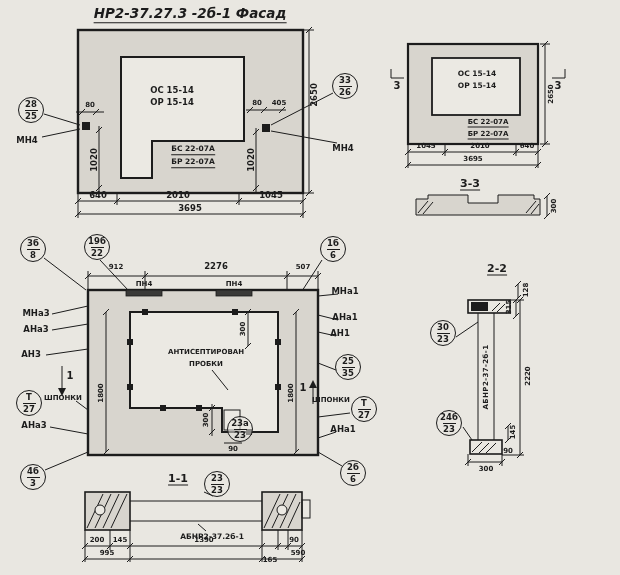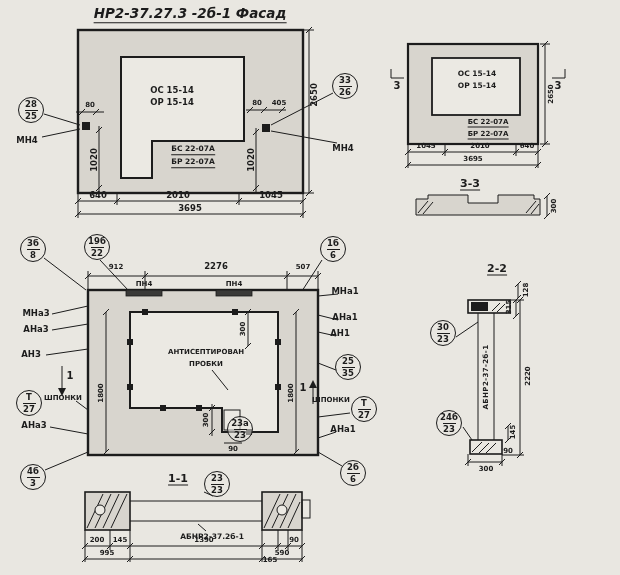--- a/index.html
+++ b/index.html
@@ -354,21 +354,21 @@
     <span>23</span>
     <span class="bot">23</span>
   </div>
   <span class="t small" style="left:212px;top:537px">АБНР2-37.2б-1</span>
   <span class="t xs" style="left:97px;top:540px">200</span>
   <span class="t xs" style="left:120px;top:540px">145</span>
   <span class="t xs" style="left:204px;top:540px">1390</span>
   <span class="t xs" style="left:270px;top:560px">165</span>
   <span class="t xs" style="left:294px;top:540px">90</span>
   <span class="t xs" style="left:107px;top:553px">995</span>
-  <span class="t xs" style="left:282px;top:553px">590</span>
+  <span class="t xs" style="left:298px;top:553px">590</span>
 
   <span class="t title2" style="left:497px;top:269px">2-2</span>
   <span class="t v xs" style="left:526px;top:290px">128</span>
   <span class="t v xs" style="left:509px;top:307px">315</span>
   <span class="t v xs" style="left:528px;top:376px">2220</span>
   <span class="vlabel" style="left:486px;top:377px">АБНР2-37-2б-1</span>
   <span class="t v xs" style="left:513px;top:432px">145</span>
   <span class="t xs" style="left:486px;top:469px">300</span>
   <span class="t xs" style="left:508px;top:451px">90</span>
   <div class="co" style="left:430px;top:320px">

